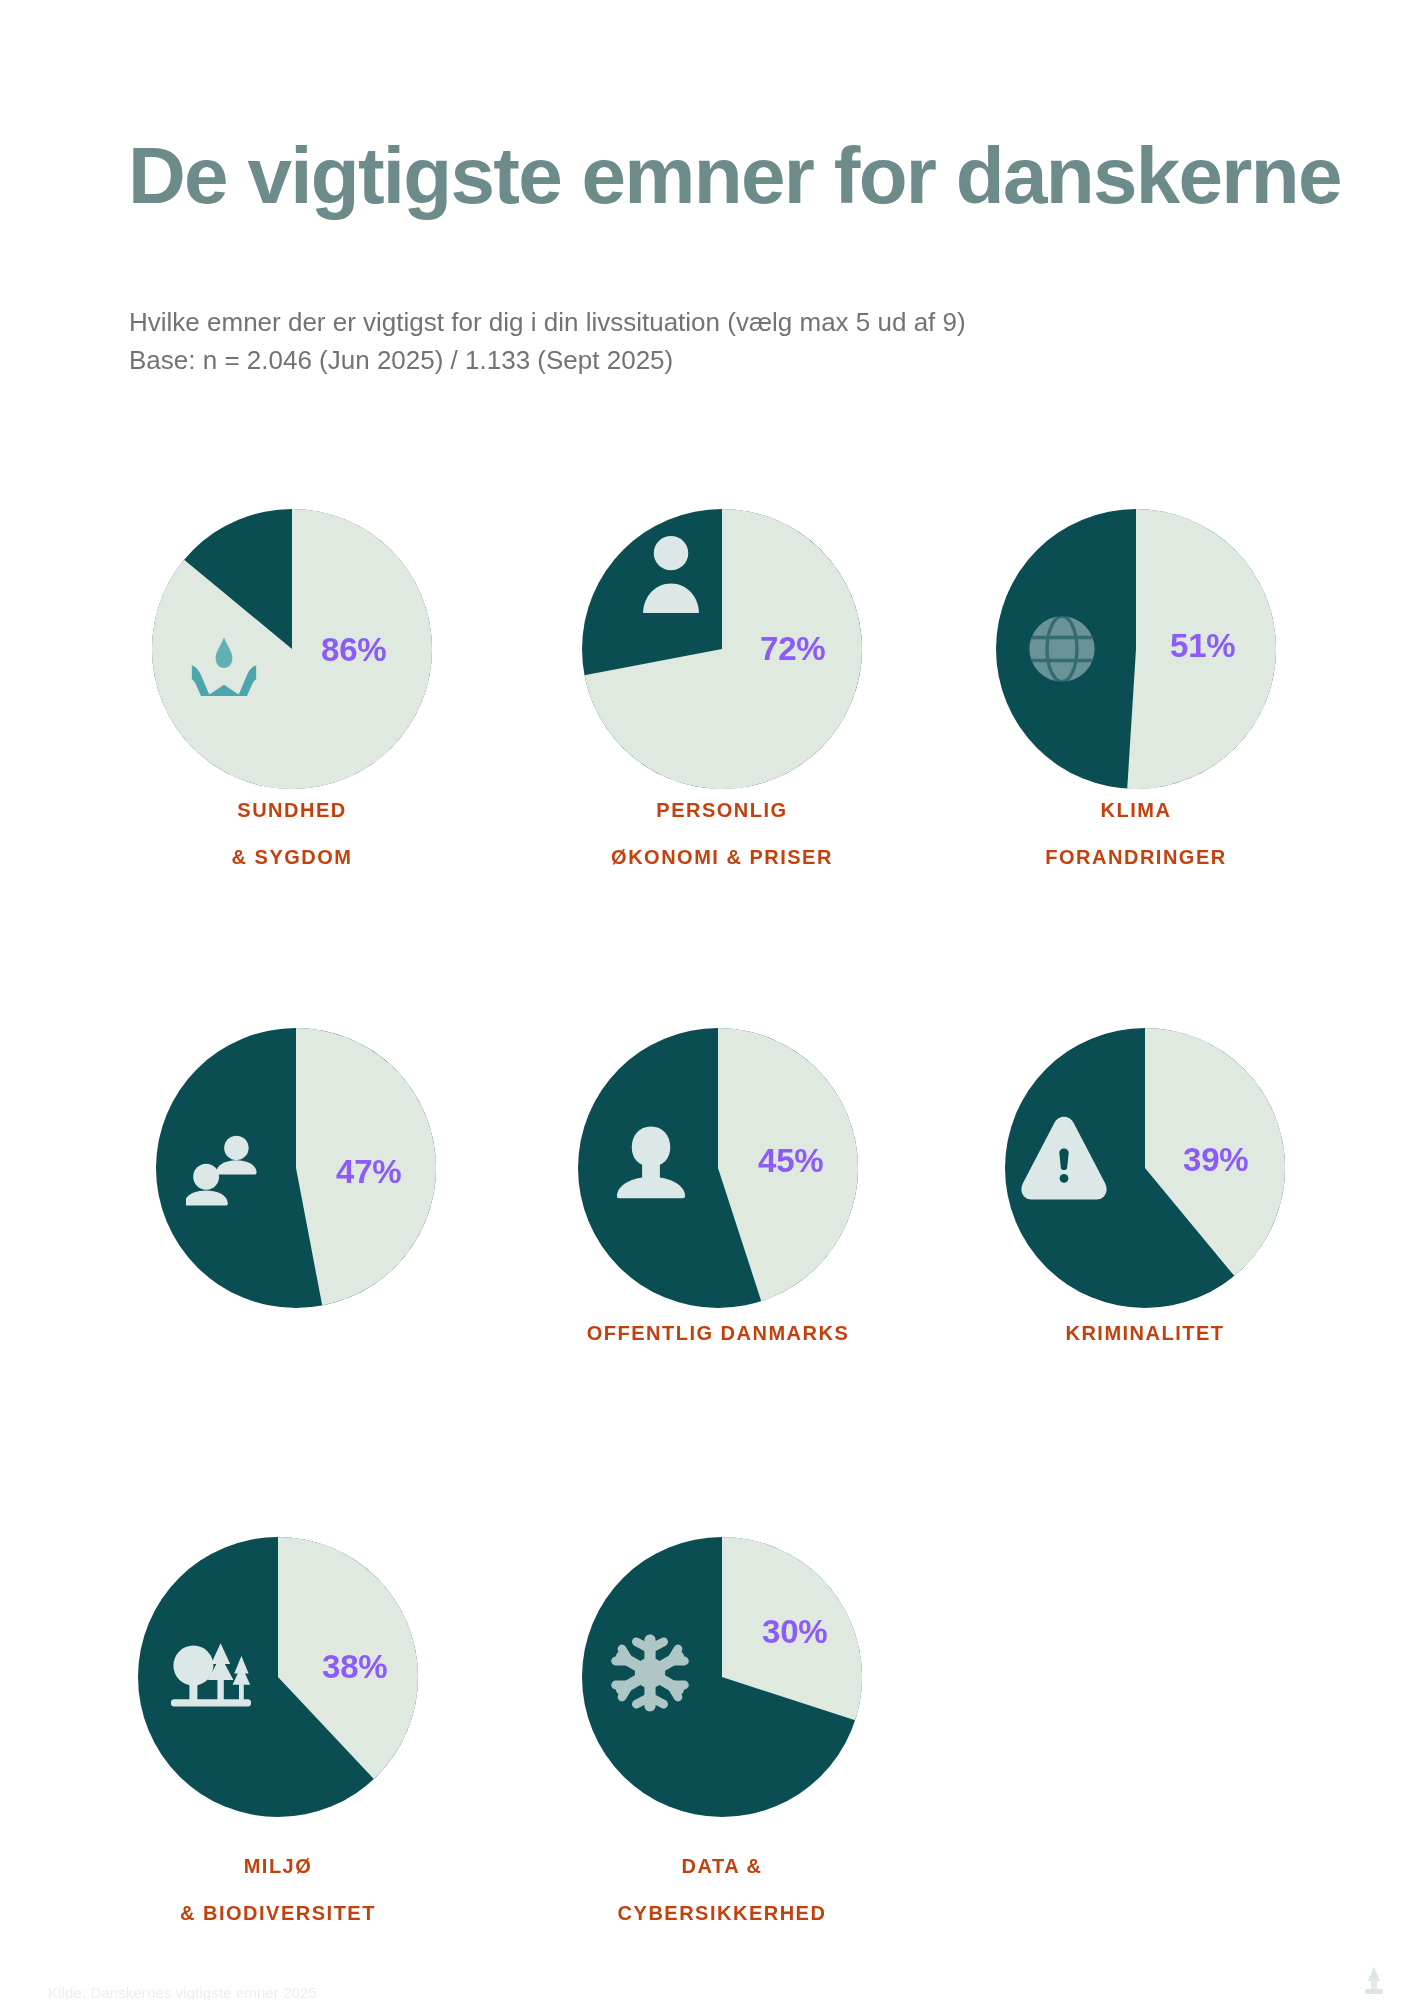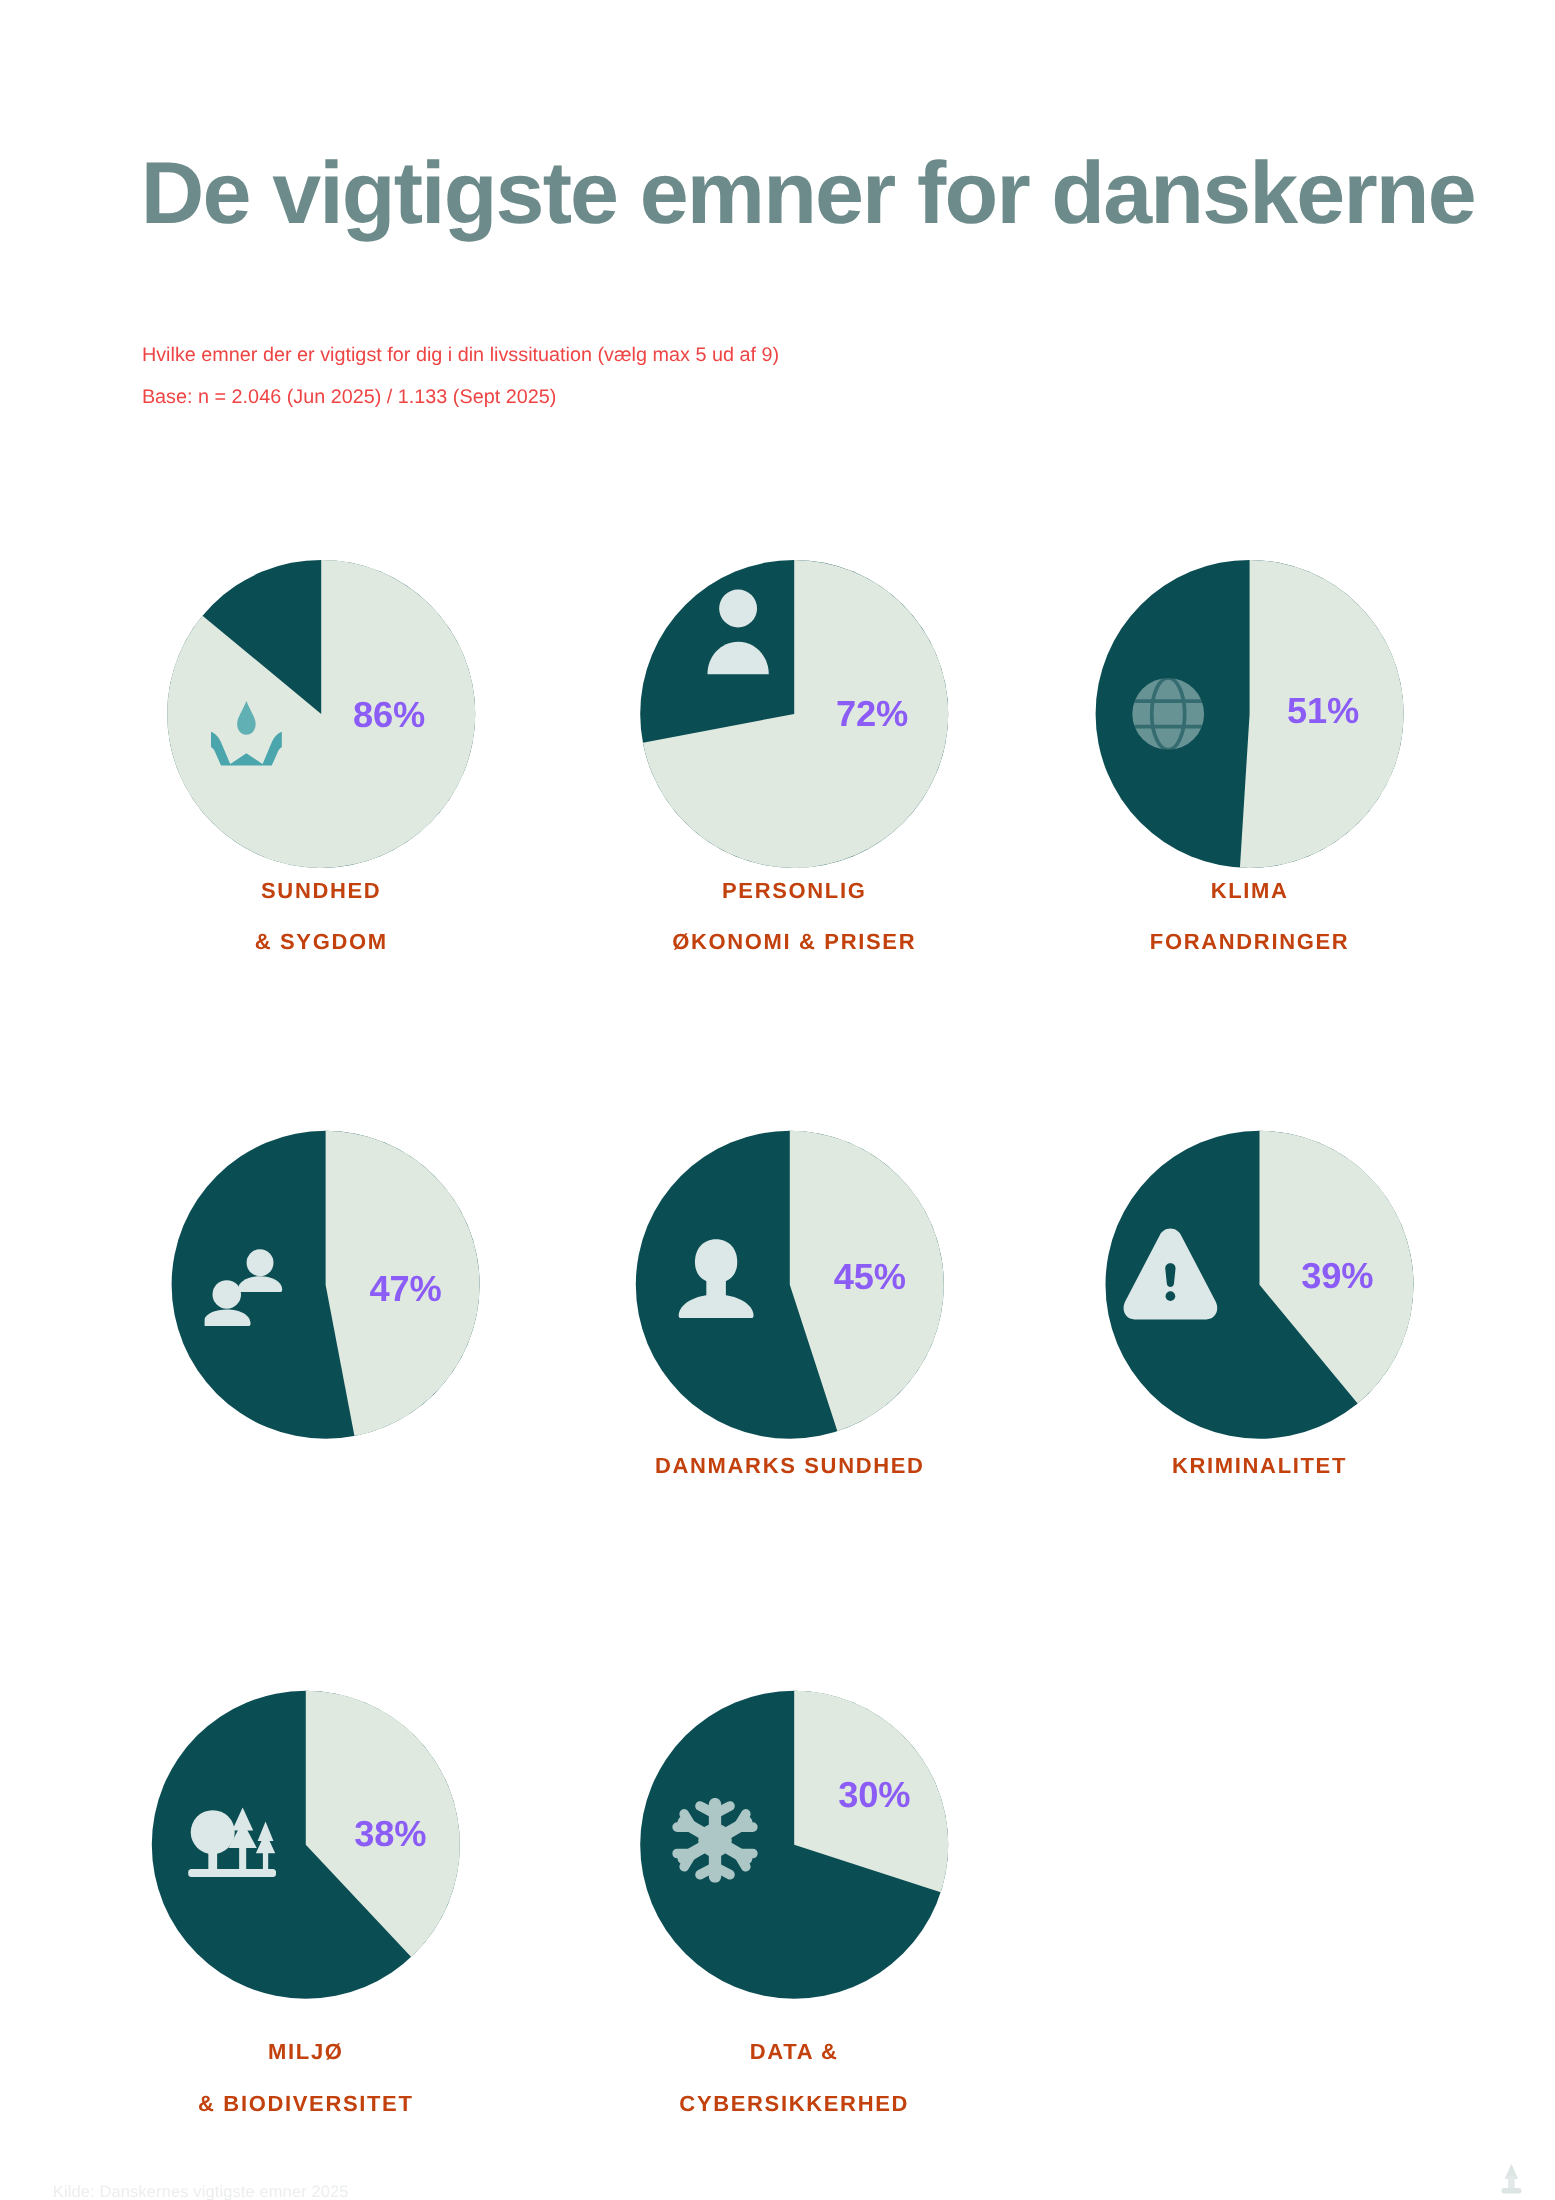--- a/index.html
+++ b/index.html
@@ -1,19 +1,19 @@
 <!DOCTYPE html>
 <html><head>
 <meta charset="utf-8">
 <style>
   html,body{margin:0;padding:0;background:#ffffff;}
   body{width:1414px;height:2000px;font-family:"Liberation Sans",sans-serif;overflow:hidden;-webkit-font-smoothing:antialiased;}
   .page{position:relative;width:1414px;height:2000px;background:#fff;margin-top:20px;}
   .title{position:absolute;left:128px;top:112px;font-size:80px;font-weight:700;color:#6c8b8a;letter-spacing:-1.7px;line-height:1.1;white-space:nowrap;}
-  .subtitle{position:absolute;left:129px;top:283px;font-size:18px;color:#ef4444;line-height:38px;letter-spacing:0px;white-space:nowrap;}
+  .subtitle{position:absolute;left:129px;top:283px;font-size:26px;color:#737373;line-height:38px;letter-spacing:0px;white-space:nowrap;}
   .charts{position:absolute;left:0;top:0;width:1414px;height:2000px;}
   .cell{position:absolute;width:280px;height:280px;}
   .pie{position:absolute;left:0;top:0;width:280px;height:280px;overflow:visible;}
   .plabel{position:absolute;font-size:33px;font-weight:700;color:#8b5cf6;letter-spacing:-0.2px;white-space:nowrap;line-height:1;}
   .clabel{position:absolute;width:400px;left:-60px;text-align:center;font-size:20px;font-weight:700;color:#c2410c;letter-spacing:1.5px;white-space:nowrap;}
   .clabel div+div{margin-top:24px;}
   .footnote{position:absolute;left:48px;top:1964px;font-size:15px;color:#eceeee;letter-spacing:0.1px;}
   .logo{position:absolute;left:1334px;top:1945px;width:80px;height:52px;}
 </style>
 </head>
@@ -102,21 +102,21 @@
     <svg x="36" y="97" width="74" height="74" viewBox="0 0 100 100">
             <g fill="#dce8e7">
    <path d="M50 2 C34 2 24 14 24 30 C24 46 34 56 50 56 C66 56 76 46 76 30 C76 14 66 2 50 2 Z"></path>
    <rect x="38" y="50" width="24" height="26"></rect>
    <path d="M4 96 C4 82 24 70 50 70 C76 70 96 82 96 96 C96 98 95 99 93 99 L7 99 C5 99 4 98 4 96 Z"></path>
   </g>
           </svg>
   </svg>
         <div class="plabel" style="left:180px;top:116px">45%</div>
         <div class="clabel" style="top:294px">
-          <div>DANMARKS SUNDHED</div>
+          <div>OFFENTLIG DANMARKS</div>
         </div>
       </div>
       <div class="cell" style="left: 1005px; top: 1008px;">
         <svg class="pie" viewBox="0 0 280 280">
     <circle cx="140" cy="140" r="140" fill="#0a4d53"></circle>
     <path d="M 140 140 L 140.00 0.00 A 140 140 0 0 1 229.24 247.87 Z" fill="#e0e9e0"></path>
     <svg x="15" y="87" width="88" height="88" viewBox="0 0 100 100">
             <g>
    <path d="M50 2 C55 2 59 5 61 9 L97 78 C101 87 96 96 87 96 L13 96 C4 96 -1 87 3 78 L39 9 C41 5 45 2 50 2 Z" fill="#dce8e7"></path>
    <path d="M50 38 C53.2 38 55.6 40.4 55.3 43.6 L53.7 59 C53.5 61.4 52 62.6 50 62.6 C48 62.6 46.5 61.4 46.3 59 L44.7 43.6 C44.4 40.4 46.8 38 50 38 Z" fill="#0a4d53"></path>

